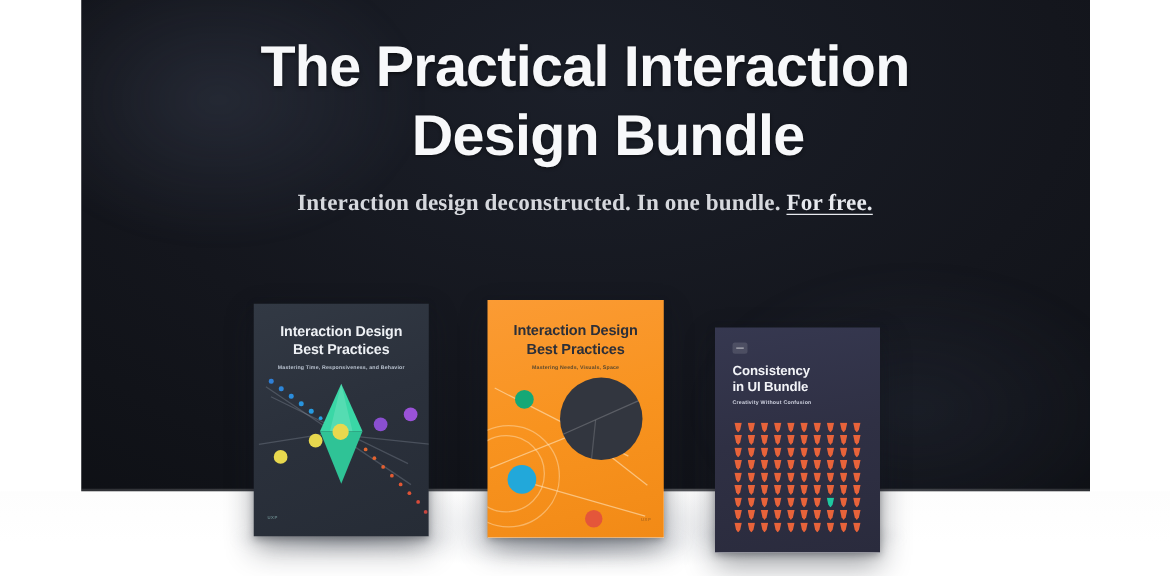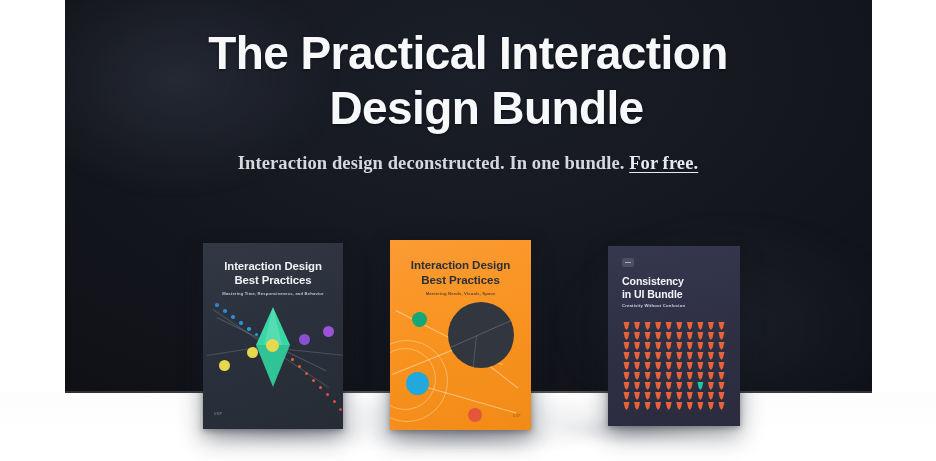--- a/index.html
+++ b/index.html
@@ -130,23 +130,22 @@
   #book-2 .brand { right:10px; bottom:12px; color:#b0671a; }
   .b2-circle { position:absolute; border-radius:50%; }
   .b2-line { position:absolute; height:1px; background:rgba(255,236,205,.55); transform-origin:0 0; }
   .b2-ring {
     position:absolute; border-radius:50%;
     border:1px solid rgba(255,236,205,.42);
   }
 
   
   #book-3 {
-    left:572px; top:246px; width:132px; height:180px;
+    left:572px; top:262px; width:132px; height:180px;
     background:linear-gradient(170deg,#363850 0%, #2f3044 48%, #2a2b3d 100%);
-    margin-left:36px;
   }
   #book-3 .ttl { top:29px; left:14px; right:14px; text-align:left; font-size:10.6px; color:#f2f3f7; letter-spacing:-.1px; }
   #book-3 .sub { top:57px; left:14px; right:14px; text-align:left; font-size:4.2px; color:#cfd2e0; letter-spacing:.2px; }
   #book-3 .badge {
     position:absolute; left:14px; top:12px; width:12px; height:9px; border-radius:2px;
     background:rgba(255,255,255,.12); z-index:6;
   }
   #book-3 .badge:after{
     content:""; position:absolute; left:3px; top:4px; width:6px; height:1px;
     background:rgba(255,255,255,.55);

